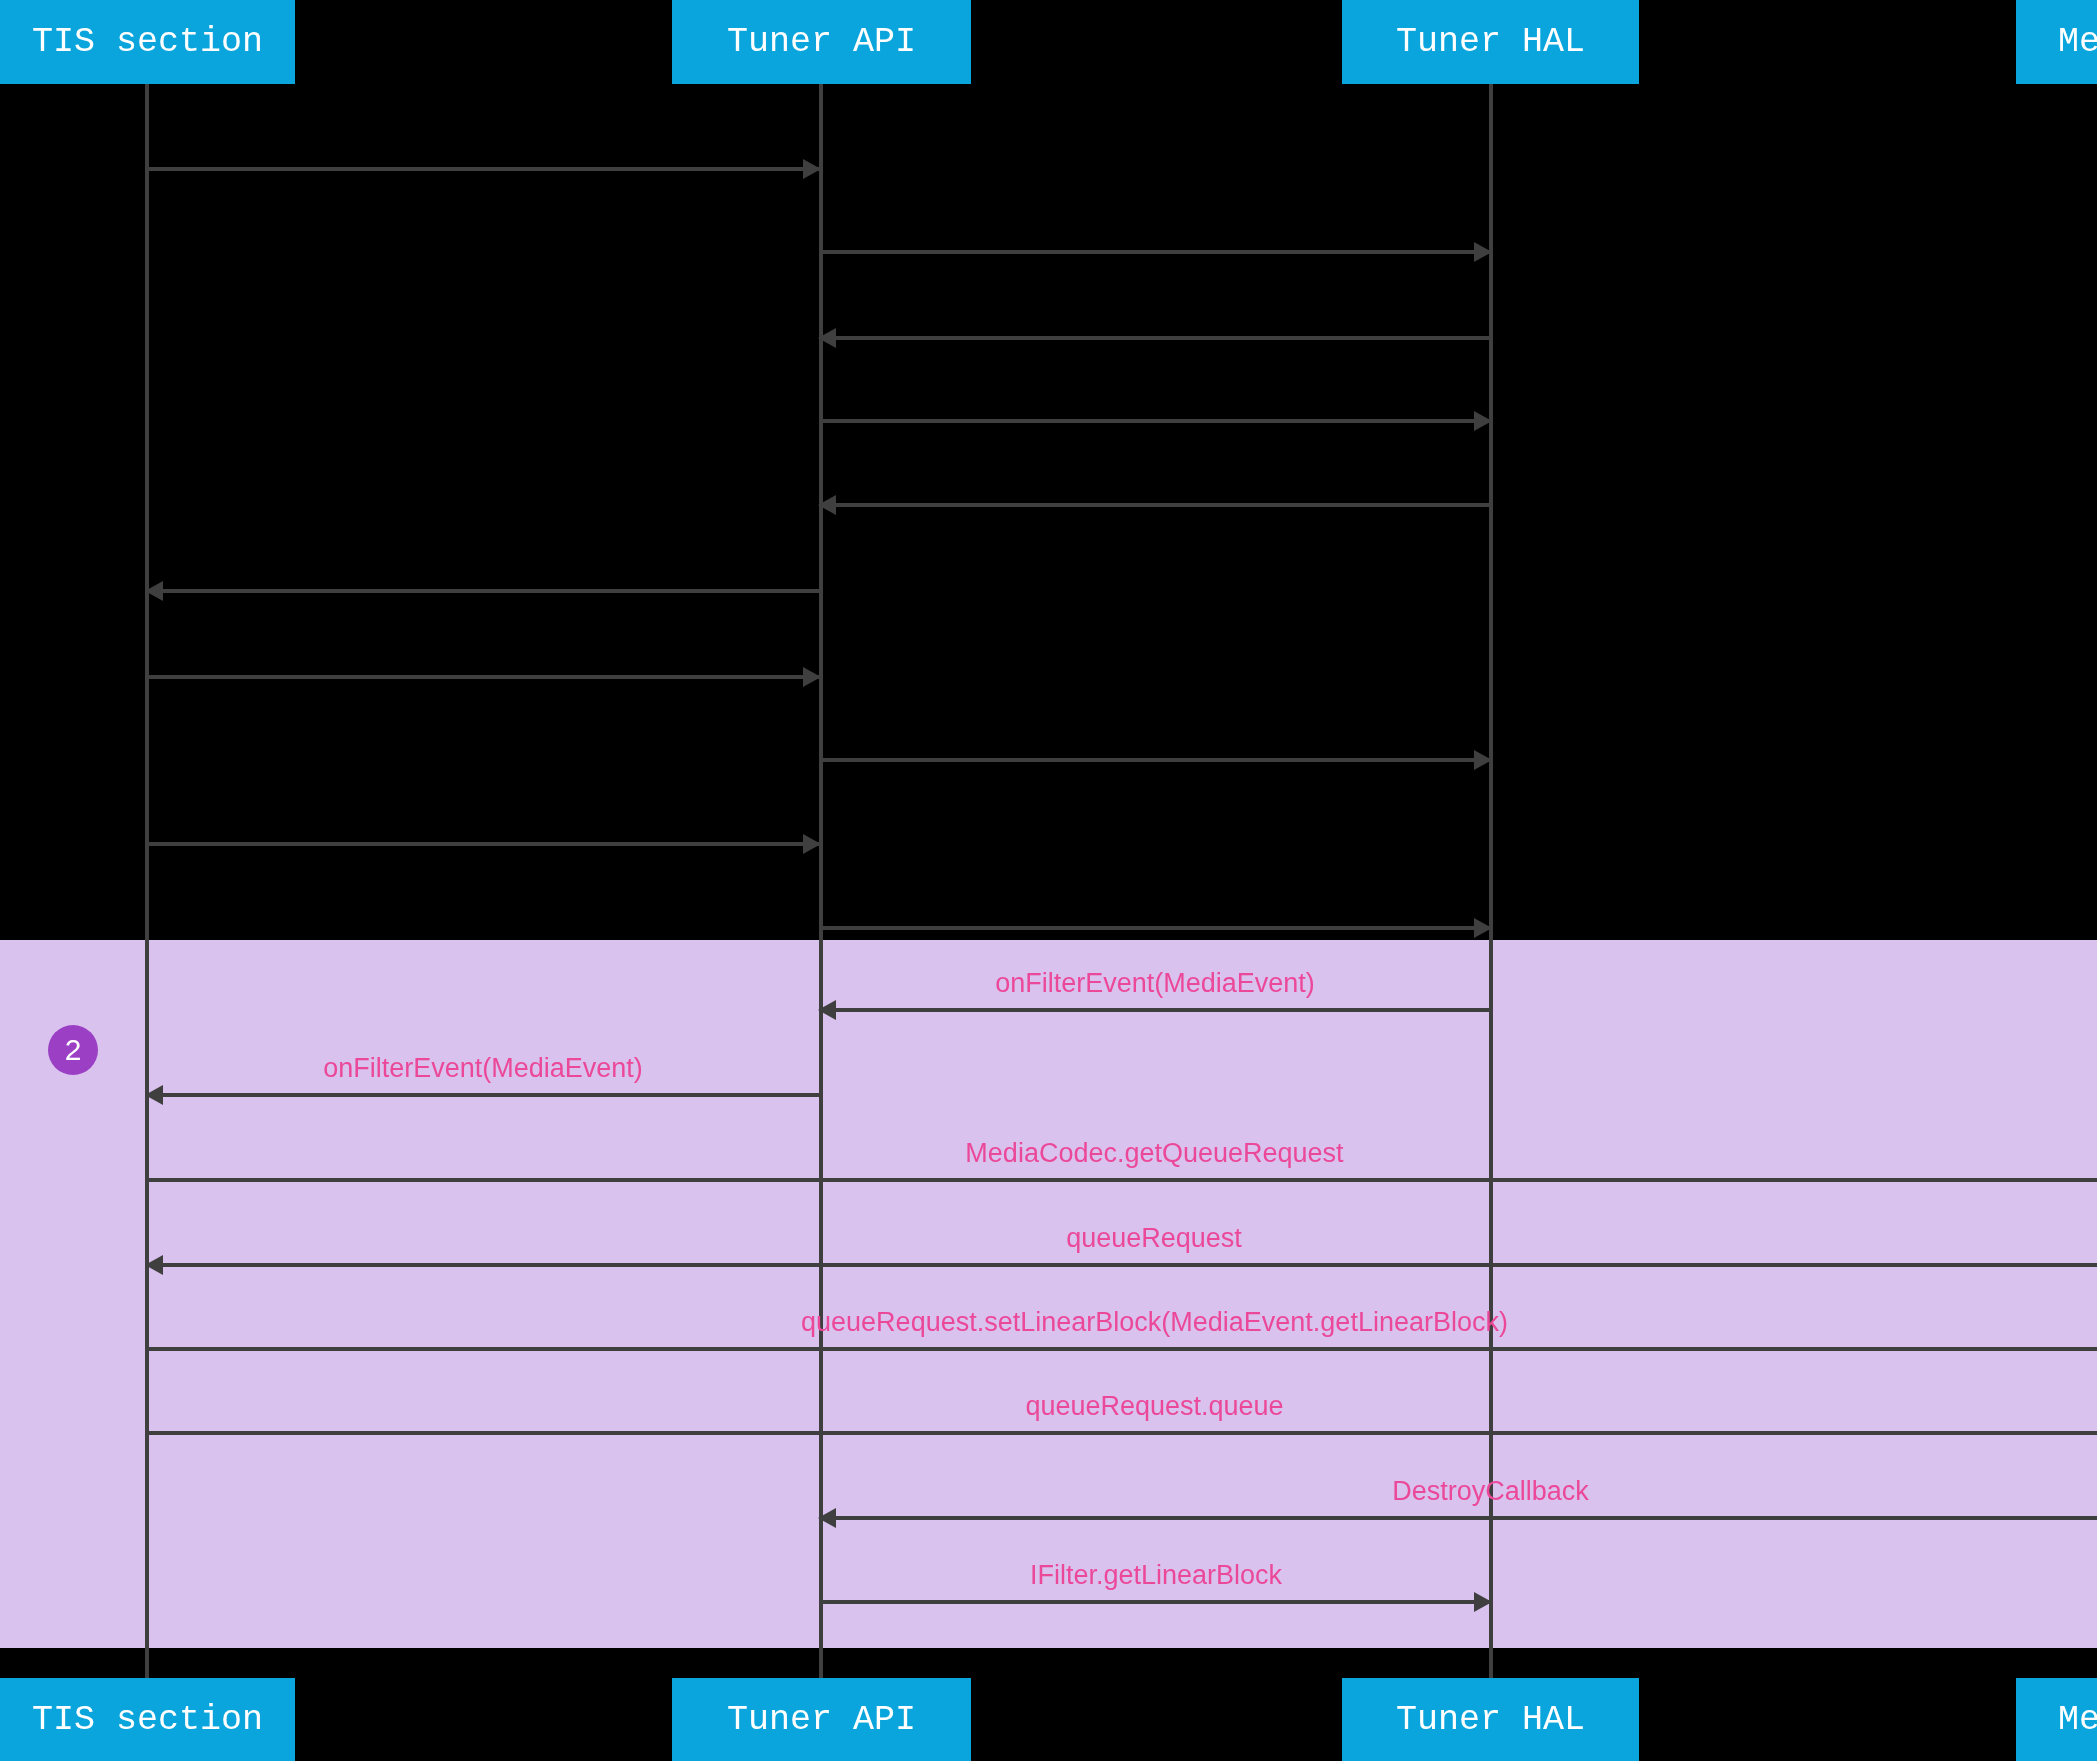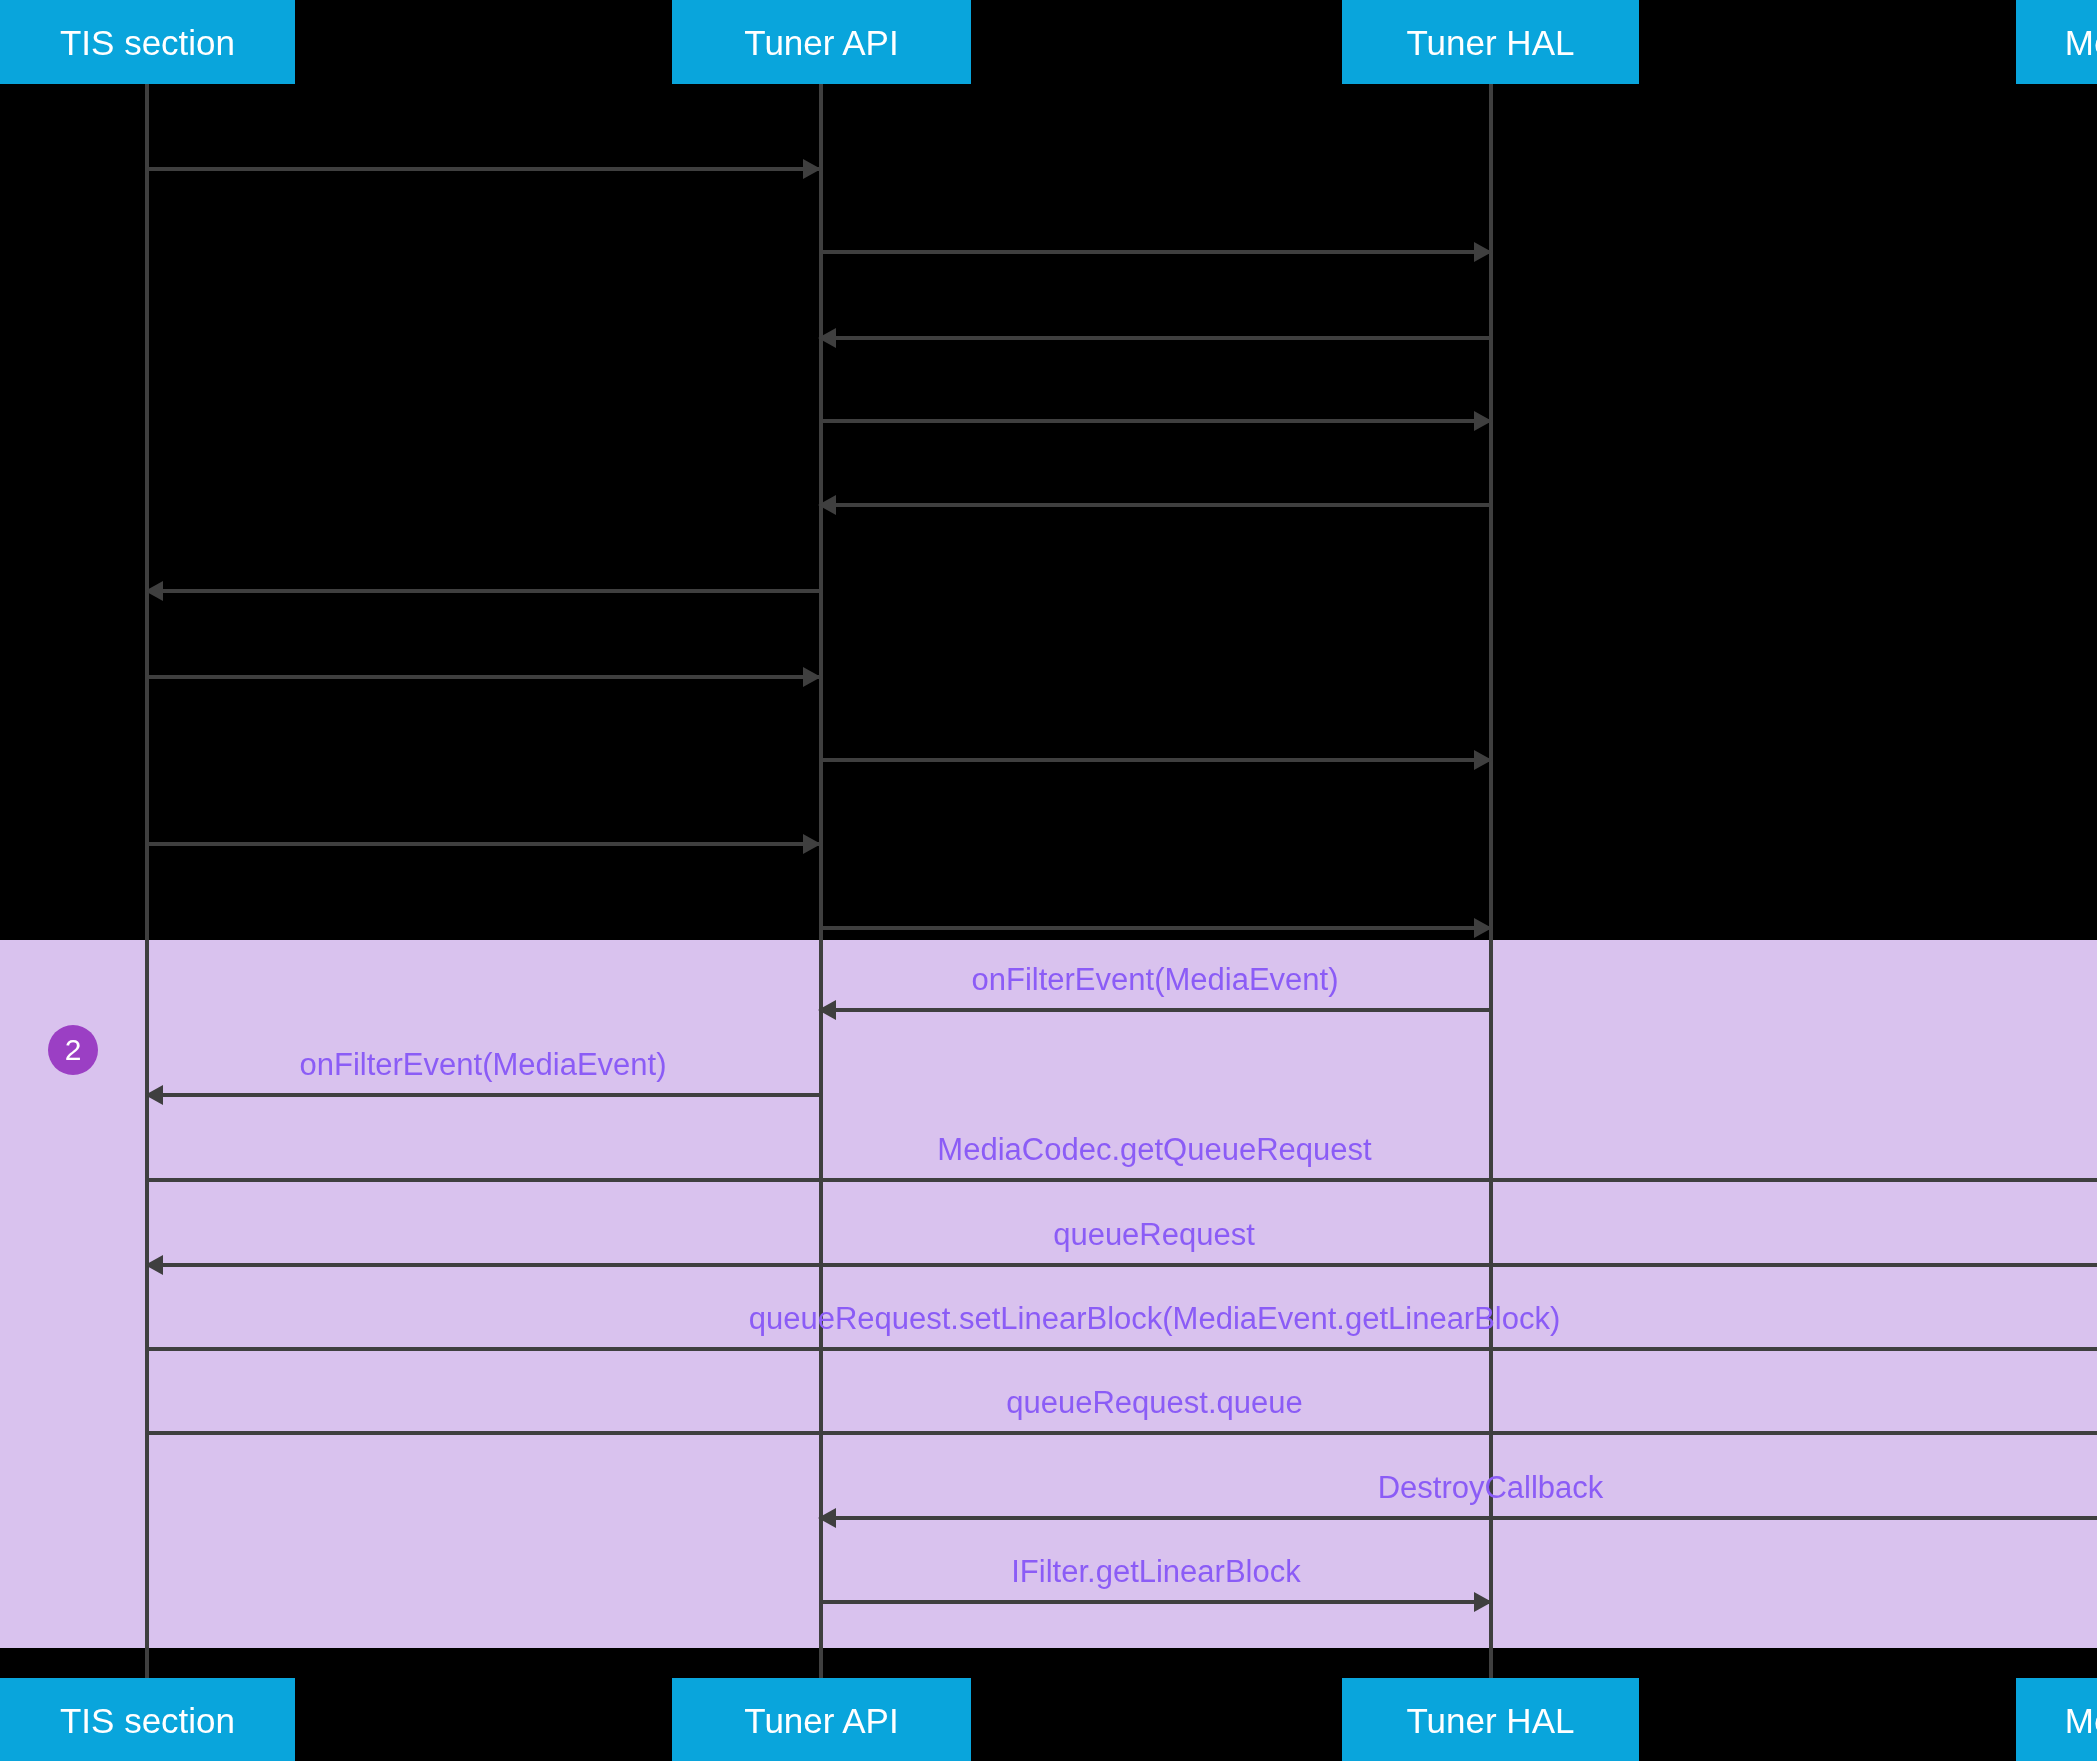--- a/index.html
+++ b/index.html
@@ -20,20 +20,21 @@
     position:absolute;
     background:#09a5dc;
     color:#ffffff;
     display:flex;
     align-items:center;
     justify-content:center;
     font-size:35px;
     line-height:1;
     letter-spacing:0px;
     white-space:nowrap;
+    font-family:Liberation Mono, monospace;
   }
   
   .lifeline{
     position:absolute;
     width:3.8px;
     background:#3f3f3f;
   }
   
   .msg{
     position:absolute;
@@ -59,24 +60,24 @@
   }
   .msg.to-left .head{
     left:-0.8px;
     border-right:18.5px solid #3f3f3f;
   }
   .msg .label{
     position:absolute;
     left:0;right:0;
     bottom:11px;
     text-align:center;
-    font-size:31px;
+    font-size:27px;
     line-height:1.05;
     white-space:nowrap;
-    color:#8b5cf6;
+    color:#ec4899;
   }
   .msg.dark .label{ color:#000000; }
   
   .badge{
     position:absolute;
     border-radius:50%;
     background:#9b3fc4;
     color:#ffffff;
     display:flex;
     align-items:center;

